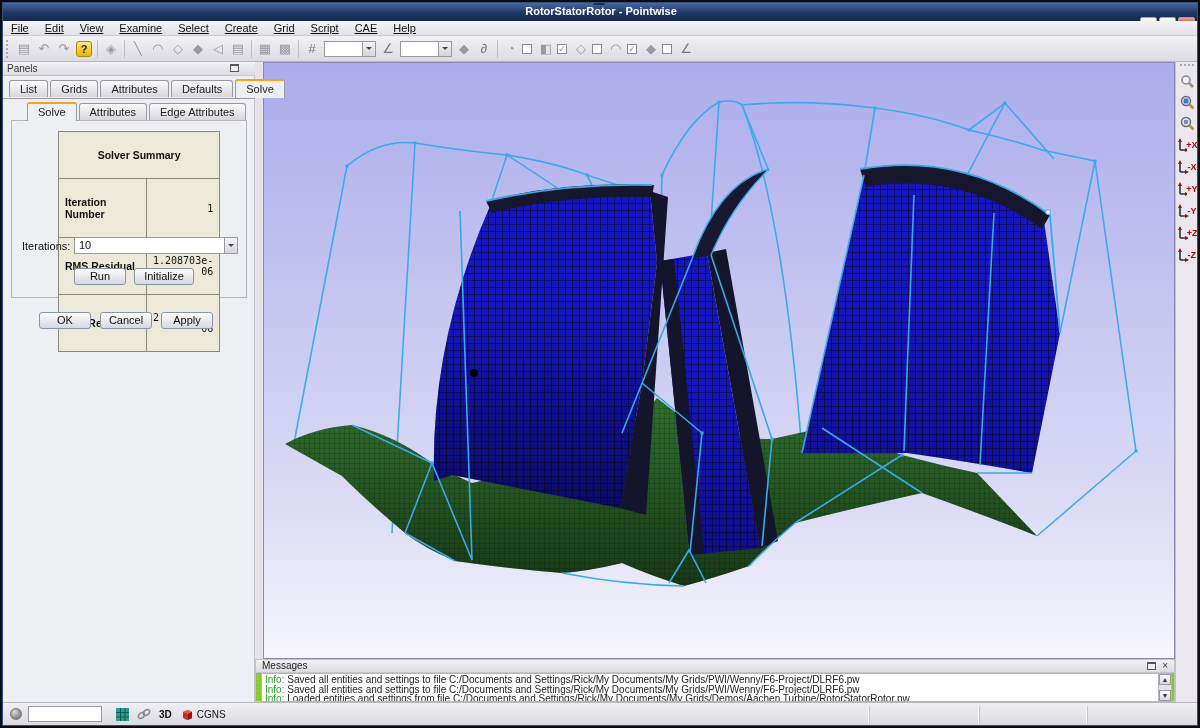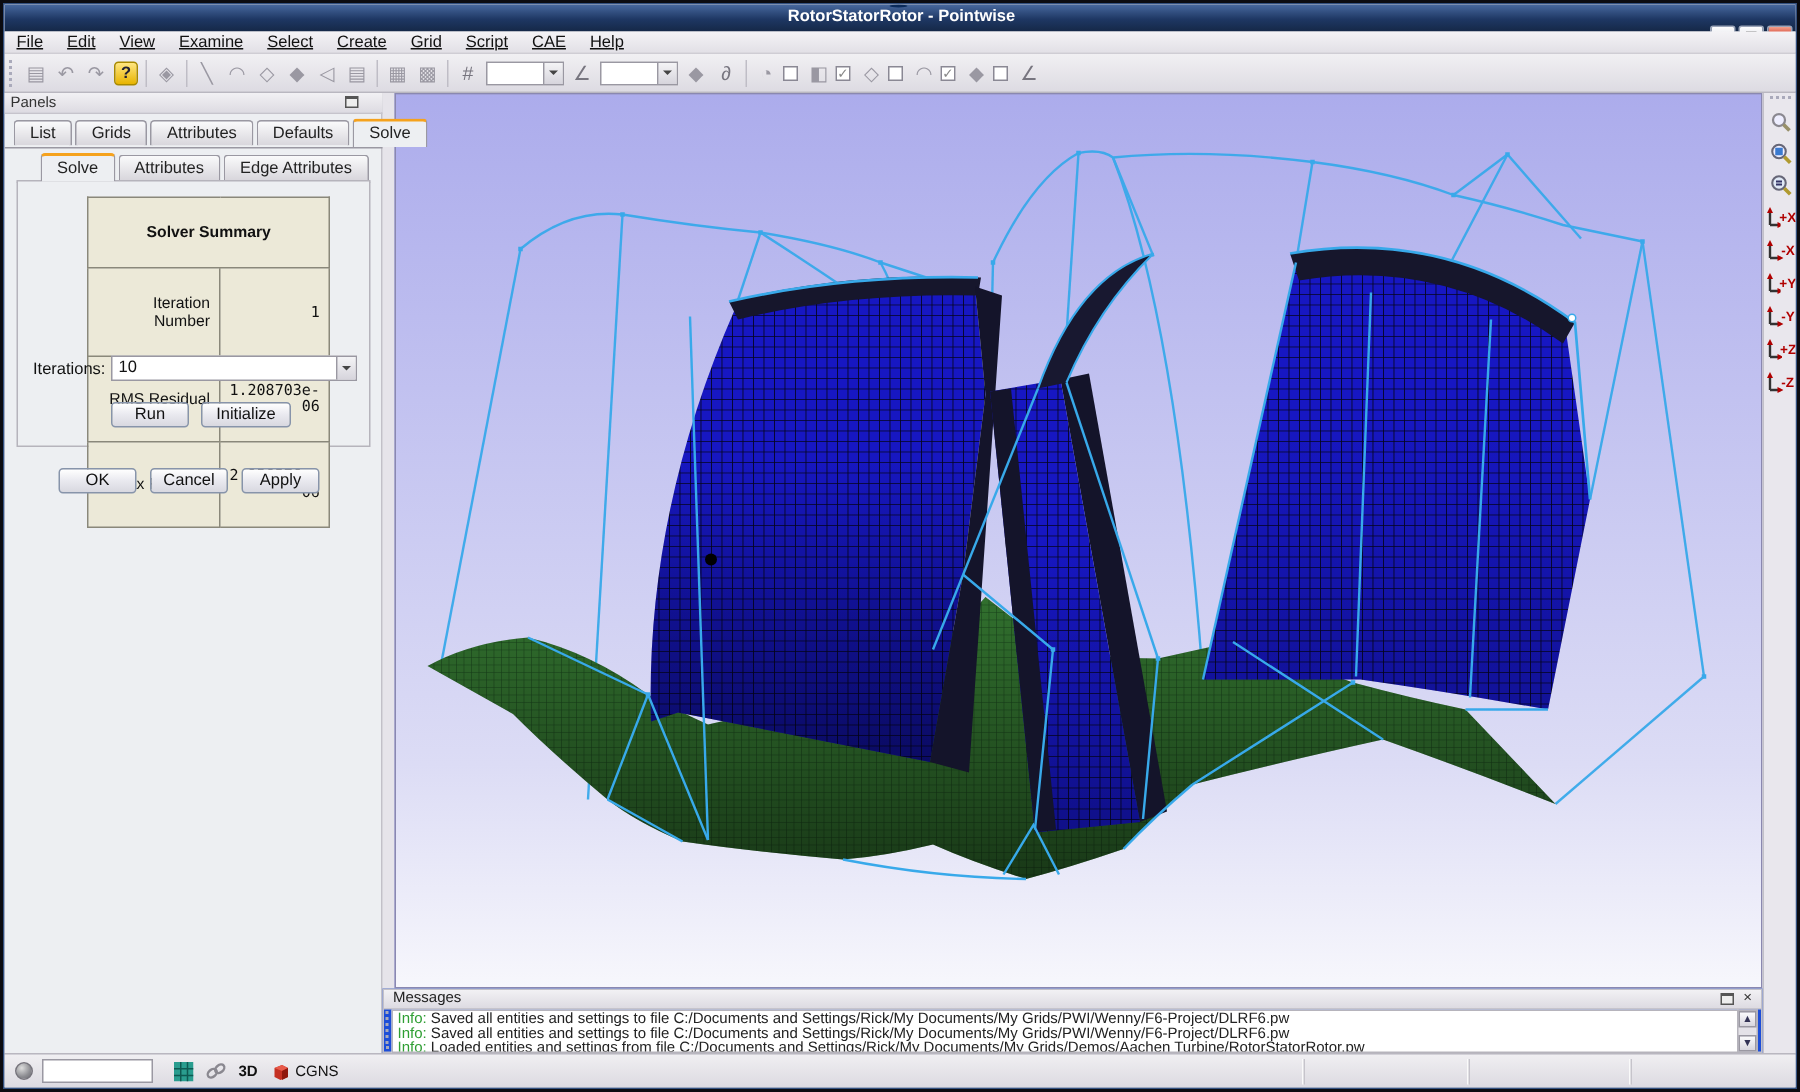--- a/index.html
+++ b/index.html
@@ -50,21 +50,21 @@
   .tabrow{position:absolute;display:flex;align-items:center;}
   .tab{height:17px;line-height:16px;padding:0 10px;background:linear-gradient(#fafafb,#d8d6dc);
     border:1px solid #9a98a2;border-bottom:none;border-radius:3px 3px 0 0;margin-right:2px;font-size:11px;color:#222;}
   .tab.active{background:#edeff2;border-top:2px solid #f5a21d;height:19px;line-height:17px;position:relative;z-index:2;}
   .tabline{position:absolute;left:0;width:252px;height:1px;background:#9a98a2;}
   .groupbox{position:absolute;left:8px;top:58px;width:236px;height:178px;border:1px solid #b6b4bc;background:#edeff2;}
 
   table.solver{border-collapse:collapse;position:absolute;left:46px;top:10px;font-size:10.5px;}
   table.solver td,table.solver th{border:1px solid #8a887a;background:#ece9d8;padding:17px 6px;height:16px;}
   table.solver th{font-weight:bold;text-align:center;}
-  td.lbl{font-weight:normal;text-align:right;width:88px;}
+  td.lbl{font-weight:bold;text-align:left;width:88px;}
   td.val{font-family:"DejaVu Sans Mono",monospace;font-size:10px;text-align:right;width:64px;}
 
   .spinbox{position:absolute;left:62px;top:116px;width:164px;height:17px;background:#fff;border:1px solid #9a98a2;
     font-size:11px;padding:1px 4px;}
   .spinbox .arrow{position:absolute;right:0;top:0;width:13px;height:15px;background:linear-gradient(#f4f4f6,#d6d4dc);
     border-left:1px solid #9a98a2;}
   .spinbox .arrow:after{content:"";position:absolute;left:3px;top:6px;border:3px solid transparent;border-top-color:#444;}
 
   .xpbtn{position:absolute;height:17px;background:linear-gradient(#ffffff,#e9e9ef 50%,#d8d8e0);
     border:1px solid #8794aa;border-radius:3px;font-size:11px;color:#111;text-align:center;line-height:15px;}
@@ -74,21 +74,21 @@
 
   
   #righttools{left:1172px;top:59px;width:23px;height:640px;background:#e9e7ed;border-left:1px solid #c2c0c8;
     display:flex;flex-direction:column;align-items:center;padding-top:2px;}
   .rt-handle{width:14px;height:4px;border-top:2px dotted #aab;margin-bottom:3px;}
   .rt-btn{width:19px;height:19px;display:flex;align-items:center;justify-content:center;margin:1px 0;border-radius:2px;}
   .axis-btn{width:21px;height:20px;display:flex;align-items:center;margin:1px 0;}
   .axis-lbl{color:#b00000;font-weight:bold;font-size:9px;margin-left:-1px;}
 
   
-  #messages{left:252px;top:656px;width:920px;height:43px;background:#1d4ed8;border:1px solid #c2c0c8;}
+  #messages{left:252px;top:656px;width:920px;height:43px;background:#84cc16;border:1px solid #c2c0c8;}
   #msg-header{position:absolute;left:0;top:0;width:918px;height:13px;background:linear-gradient(#f2f1f4,#dddbe2);
     border-bottom:1px solid #c6c4cc;font-size:10px;color:#222;padding:0 6px;}
   #msg-body{position:absolute;left:5px;top:13px;width:898px;height:29px;background:#fff;border:1px solid #b6b4bc;
     font-size:10px;line-height:9.5px;padding:1px 3px;overflow:hidden;white-space:nowrap;}
   .msg-line{height:9.5px;}
   .msg-info{color:#2f9e33;}
   .msg-text{color:#222;}
   #msg-scroll{position:absolute;right:2px;top:13px;width:14px;height:29px;background:#e4e2e8;border:1px solid #b6b4bc;}
   .sc-btn{position:absolute;left:0;width:12px;height:11px;background:linear-gradient(#fbfbfc,#d8d6de);
     border:1px solid #9a98a2;font-size:7px;text-align:center;line-height:10px;color:#335;}

